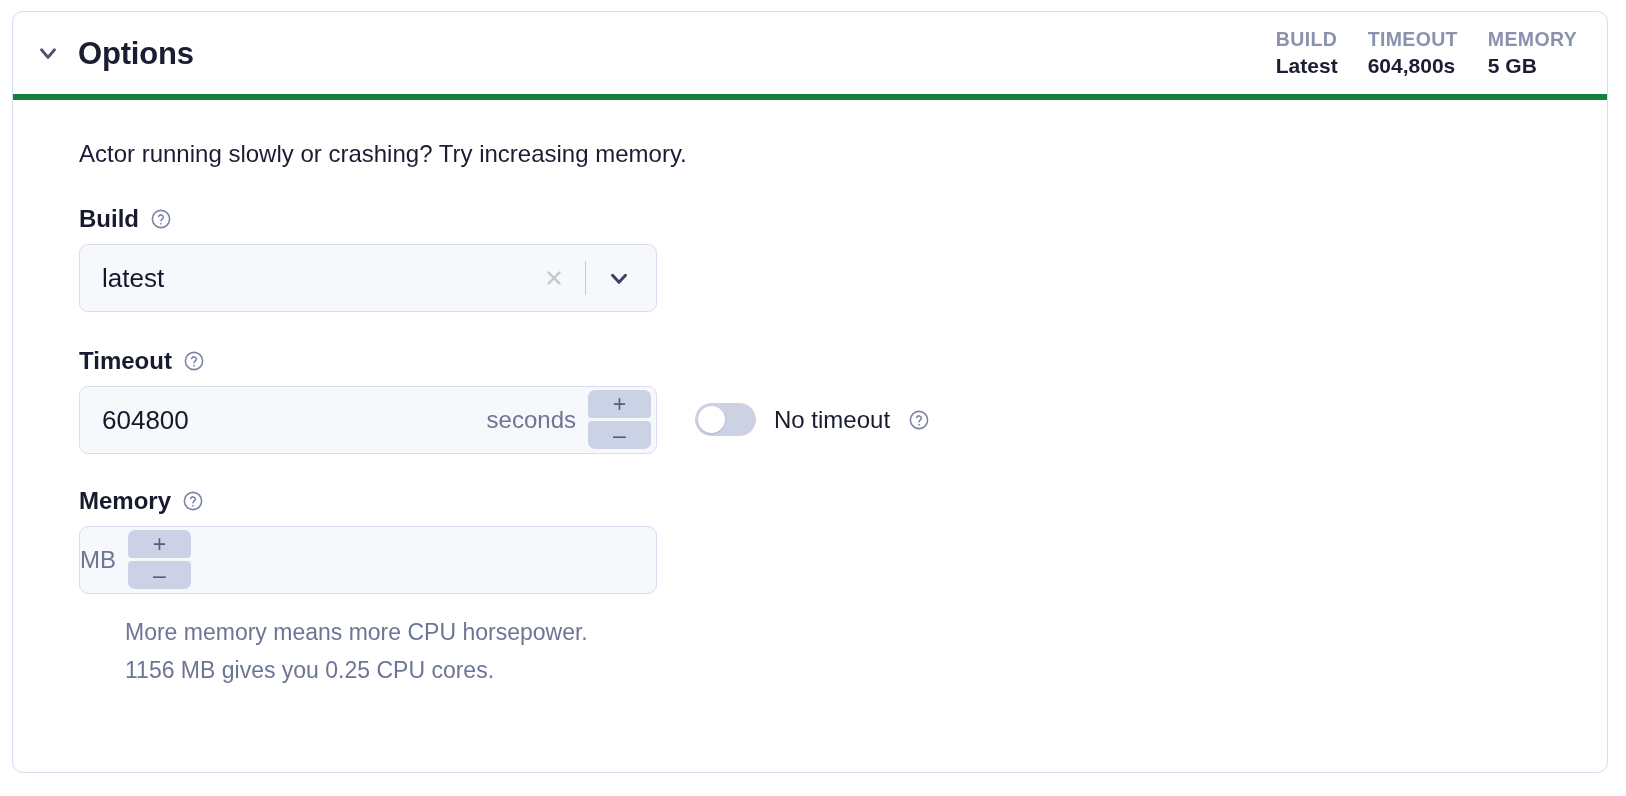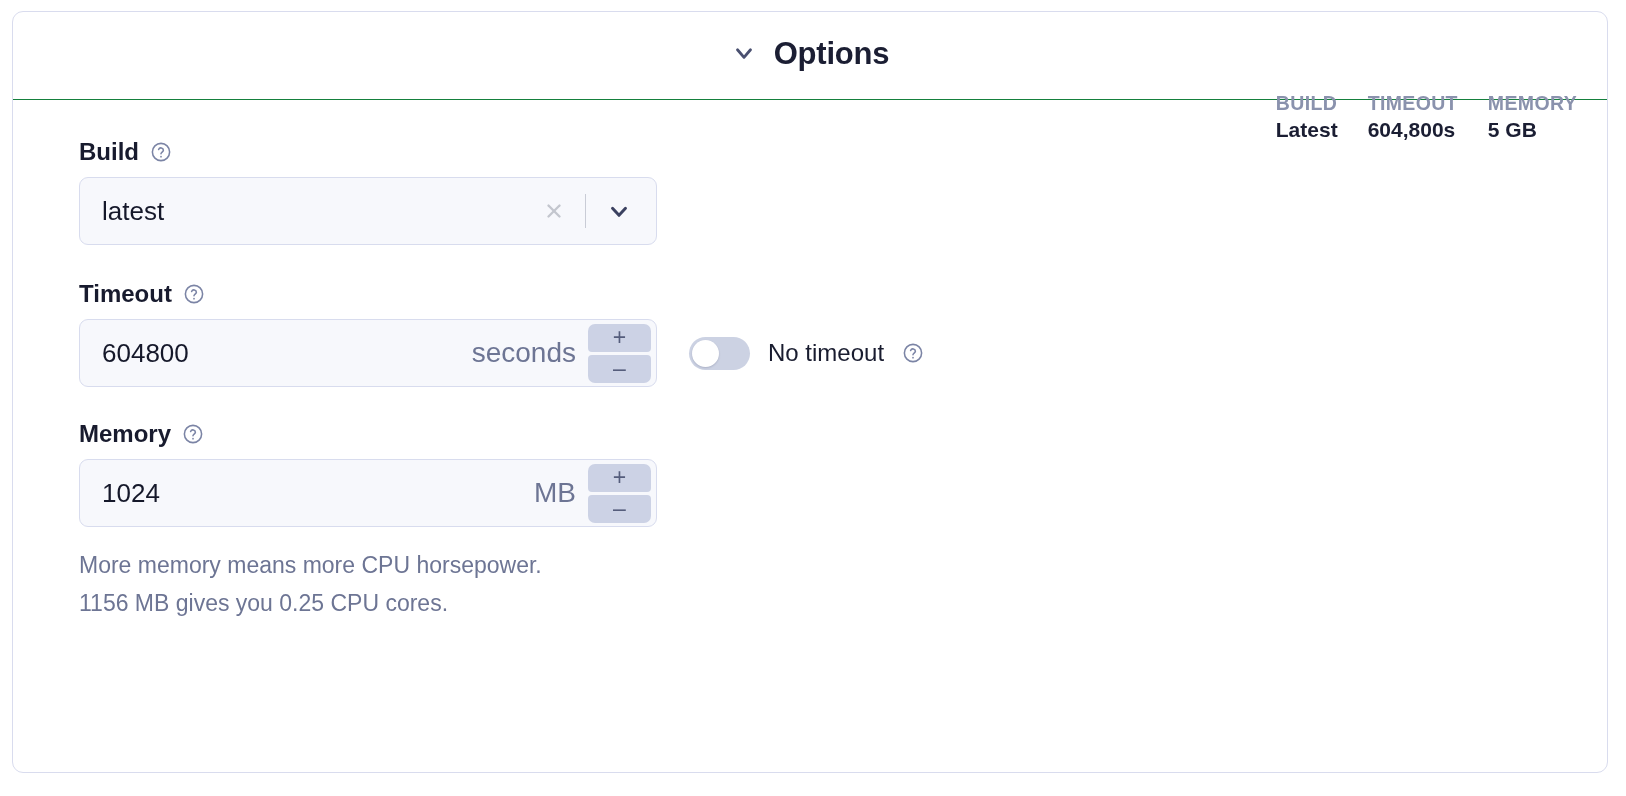--- a/index.html
+++ b/index.html
@@ -31,25 +31,24 @@
     background: #ffffff;
     border: 1px solid #d9dcee;
     border-radius: 11px;
   }
 
   
   .card-header {
     position: relative;
     height: 88px;
     box-sizing: border-box;
-    border-bottom: 1px solid #15803d;
+    border-bottom: 6px solid #15803d;
     display: flex;
     align-items: center;
     padding: 0 22px 0 22px;
-    flex-direction: column;
   }
 
   .header-left {
     display: flex;
     align-items: center;
     gap: 17px;
   }
 
   .collapse-chevron {
     width: 26px;
@@ -197,21 +196,21 @@
     display: flex;
     align-items: center;
     justify-content: center;
     color: #3b4160;
     cursor: pointer;
     flex: none;
   }
   .select-chevron svg { display: block; }
 
   .unit-label {
-    font-size: 28px;
+    font-size: 24px;
     color: #6d7594;
     padding-right: 12px;
     line-height: 1;
     flex: none;
   }
 
   .stepper {
     display: flex;
     flex-direction: column;
     gap: 3px;
@@ -235,21 +234,21 @@
     font-family: "Liberation Sans", sans-serif;
     line-height: 1;
   }
   .stepper-btn.up { border-radius: 7px 7px 4px 4px; }
   .stepper-btn.down { border-radius: 4px 4px 7px 7px; }
 
   
   .field-row {
     display: flex;
     align-items: center;
-    gap: 8px;
+    gap: 14px;
   }
 
   .toggle-group {
     display: flex;
     align-items: center;
     gap: 18px;
     margin-left: 24px;
   }
 
   .toggle {
@@ -282,21 +281,21 @@
   
   .gap-build { height: 37px; }
   .gap-timeout { height: 35px; }
 
   .memory-hint {
     margin-top: 20px;
     font-size: 23px;
     line-height: 1.65;
     color: #6d7594;
   }
-  .memory-hint div { white-space: nowrap; }
+  .memory-hint div { white-space: nowrap; margin-left: 46px; }
 </style>
 </head>
 <body>
 
 <div class="page">
 
   <section class="options-card">
 
     <div class="card-header">
 
@@ -324,20 +323,21 @@
         <div class="stat">
           <span class="stat-label">MEMORY</span>
           <span class="stat-value">5 GB</span>
         </div>
 
       </div>
     </div>
 
     <div class="card-body">
 
+      <p class="intro-text">Actor running slowly or crashing? Try increasing memory.</p>
 
       <div class="field-block">
         <div class="field-label-row">
           <span class="field-label">Build</span>
           <span class="help-icon">
             <svg width="22" height="22" viewBox="0 0 24 24" fill="none" stroke="currentColor" stroke-width="1.7">
               <circle cx="12" cy="12" r="9.4"></circle>
               <path d="M9.4 9.2a2.7 2.7 0 0 1 5.2 1c0 1.8-2.6 2.2-2.6 3.8" stroke-linecap="round" stroke-linejoin="round"></path>
               <circle cx="12" cy="17.1" r="0.95" fill="currentColor" stroke="none"></circle>
             </svg>
@@ -409,21 +409,20 @@
           <span class="help-icon">
             <svg width="22" height="22" viewBox="0 0 24 24" fill="none" stroke="currentColor" stroke-width="1.7">
               <circle cx="12" cy="12" r="9.4"></circle>
               <path d="M9.4 9.2a2.7 2.7 0 0 1 5.2 1c0 1.8-2.6 2.2-2.6 3.8" stroke-linecap="round" stroke-linejoin="round"></path>
               <circle cx="12" cy="17.1" r="0.95" fill="currentColor" stroke="none"></circle>
             </svg>
           </span>
         </div>
 
         <div class="input-shell">
-          <span class="input-value">1024</span>
           <span class="unit-label">MB</span>
           <div class="stepper">
             <button class="stepper-btn up">+</button>
             <button class="stepper-btn down">–</button>
           </div>
         </div>
 
         <div class="memory-hint">
           <div>More memory means more CPU horsepower.</div>
           <div>1156 MB gives you 0.25 CPU cores.</div>

